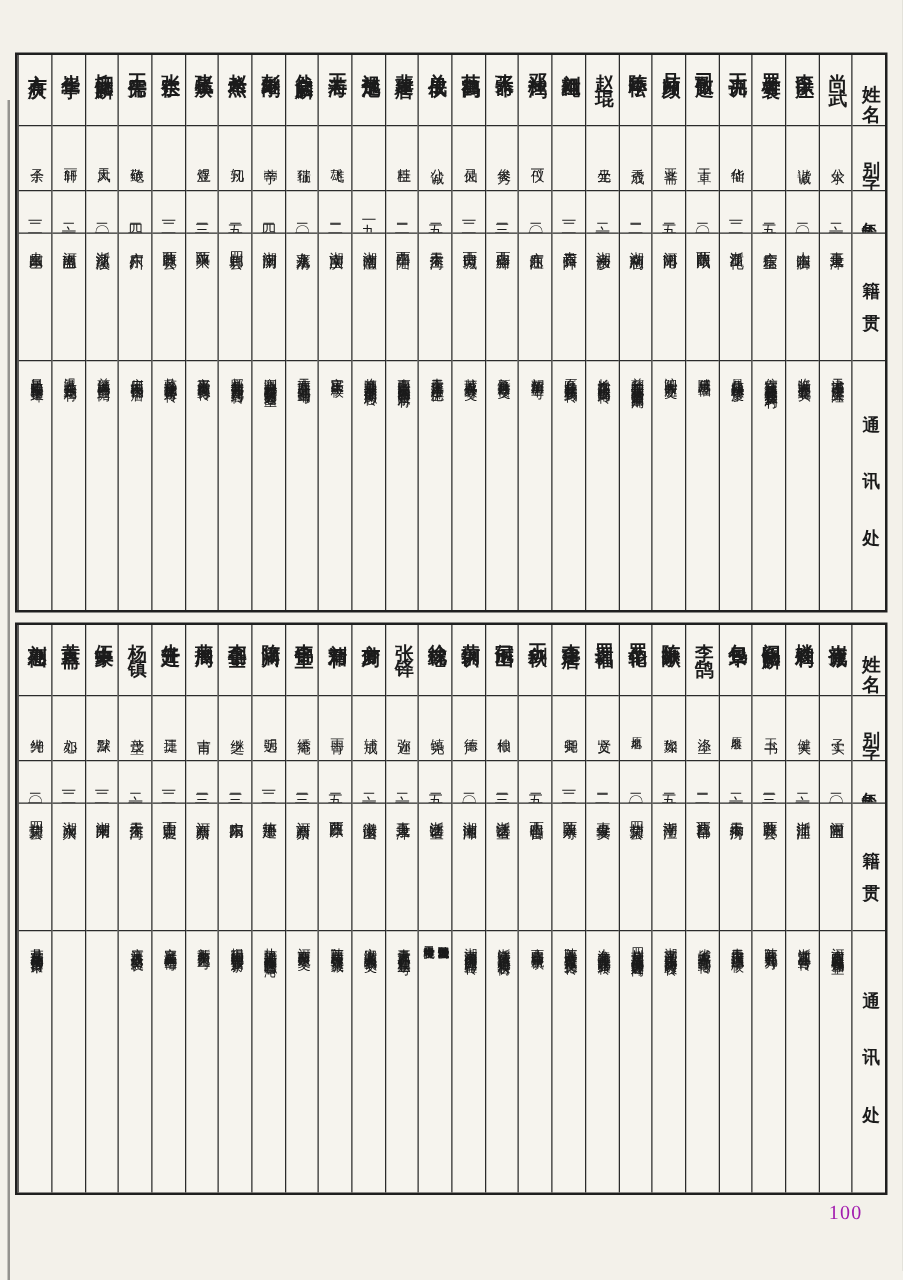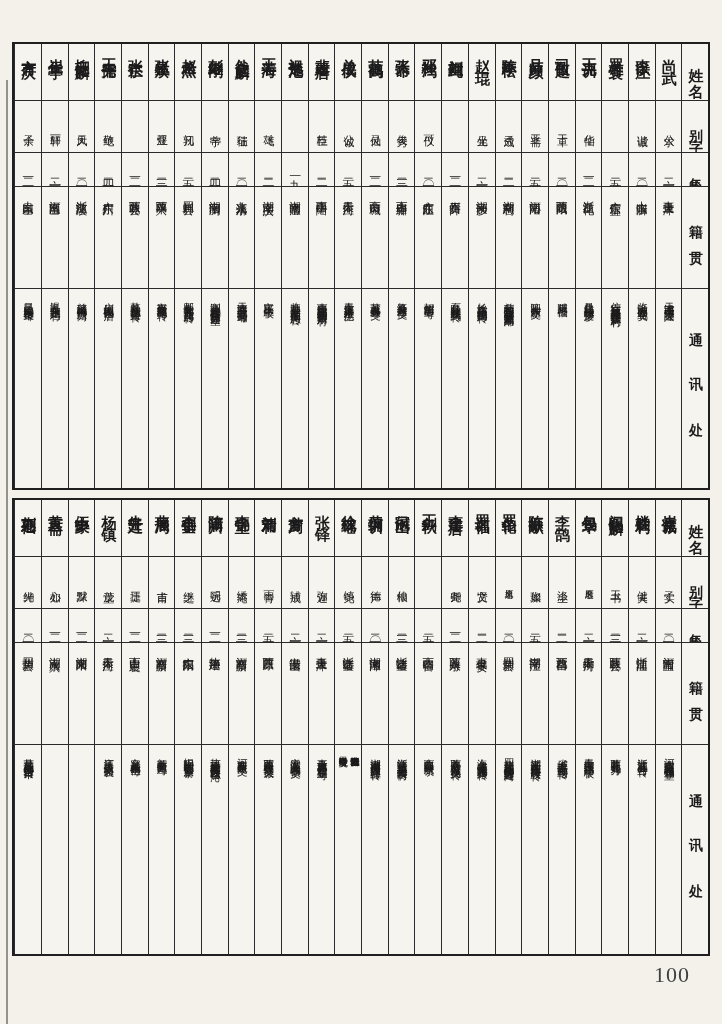--- a/index.html
+++ b/index.html
@@ -51,21 +51,21 @@
   .head .c-alias,.head .c-age,.head .c-origin{align-items:center;}
   .head .c-name{align-items:center;padding-top:0;}
   .head .c-addr{align-items:center;padding-top:0;}
   .h-name{font-size:15px;font-weight:700;letter-spacing:16px;}
   .h-alias{font-size:14px;font-weight:700;letter-spacing:9px;}
   .h-age{font-size:12px;font-weight:700;letter-spacing:3px;}
   .h-origin{font-size:14px;font-weight:700;letter-spacing:26px;}
   .h-addr{font-size:14px;font-weight:700;letter-spacing:46px;}
   .page-number{
     position:absolute;top:962px;right:32px;
-    font-size:22px;letter-spacing:1px;color:#404040;
+    font-size:16px;letter-spacing:1px;color:#a21caf;
     font-family:"Liberation Serif","DejaVu Serif",serif;
   }
 </style>
 </head>
 <body>
 
 <div class="page">
   <div class="dir-table" id="table-top">
   <div class="col head">
     <div class="cell c-name">

